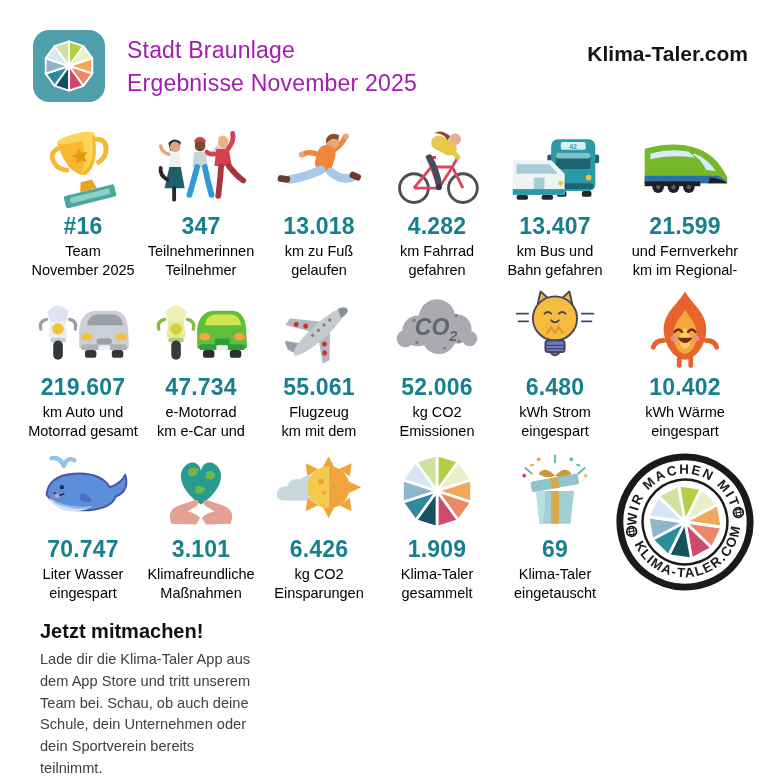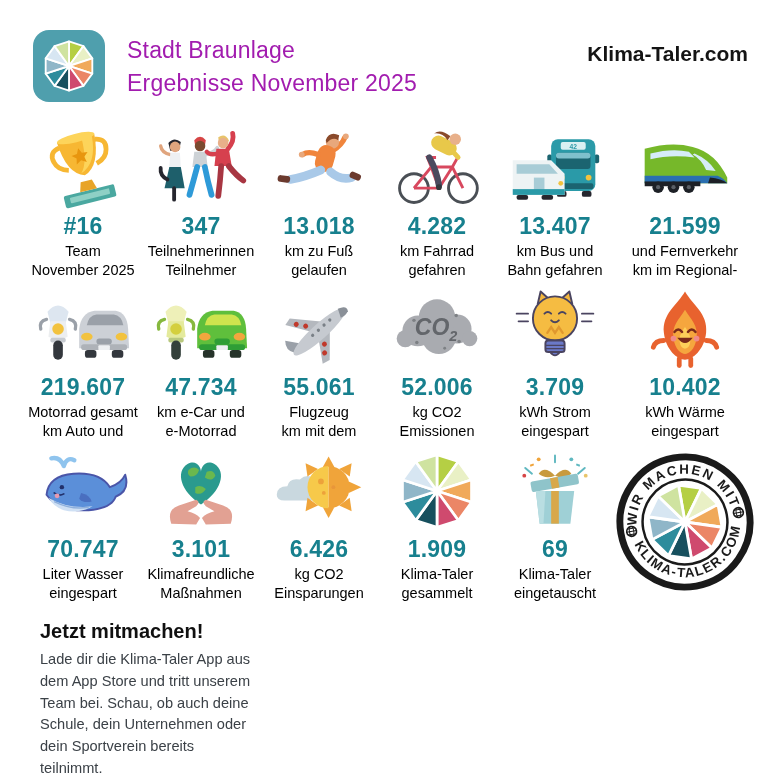--- a/index.html
+++ b/index.html
@@ -230,22 +230,22 @@
             <ellipse cx="90" cy="50" rx="6" ry="4" fill="#f2c23e"></ellipse>
           <rect x="64" y="52" width="16" height="6" rx="3" fill="#9aa0a8"></rect>
           <rect x="48" y="58" width="48" height="6" rx="3" fill="#aeb2b8"></rect>
           <rect x="66" y="59" width="12" height="5" rx="1" fill="#eef0f2"></rect>
           <rect x="52" y="64" width="12" height="8" rx="3" fill="#33373d"></rect>
             <rect x="80" y="64" width="12" height="8" rx="3" fill="#33373d"></rect>
         </svg>
       </div>
       <div class="value">219.607</div>
       <div class="label">
+          <span>km Auto und</span>
           <span>Motorrad gesamt</span>
-          <span>km Auto und</span>
         </div>
     </div>
 
     <div class="stat">
       <div class="icon">
         <svg viewBox="0 0 100 84" width="96" height="82">
           <path d="M12 32 Q4 34 6 42" stroke="#86b83e" stroke-width="3.5" fill="none" stroke-linecap="round"></path>
           <path d="M36 32 Q44 34 42 42" stroke="#86b83e" stroke-width="3.5" fill="none" stroke-linecap="round"></path>
           <path d="M13 24 Q24 11 35 24 L32 36 H16 Z" fill="#eef0b8"></path>
           <path d="M16 34 H32 L34 50 Q24 56 14 50 Z" fill="#e4ea9c"></path>
@@ -258,22 +258,22 @@
             <ellipse cx="90" cy="50" rx="6" ry="4" fill="#f2a63e"></ellipse>
           <rect x="64" y="52" width="16" height="6" rx="3" fill="#2f9e36"></rect>
           <rect x="48" y="58" width="48" height="6" rx="3" fill="#2f9e36"></rect>
           <rect x="66" y="59" width="12" height="5" rx="1" fill="#eef0f2"></rect>
           <rect x="52" y="64" width="12" height="8" rx="3" fill="#26332a"></rect>
             <rect x="80" y="64" width="12" height="8" rx="3" fill="#26332a"></rect>
         </svg>
       </div>
       <div class="value">47.734</div>
       <div class="label">
+          <span>e-Motorrad</span>
           <span>km e-Car und</span>
-          <span>e-Motorrad</span>
         </div>
     </div>
 
     <div class="stat">
       <div class="icon">
         <svg viewBox="0 0 100 84" width="96" height="82">
             <g transform="rotate(-42 50 44)">
           <path d="M44 40 L28 16 L36 14 L58 38 Z" fill="#b4b8be"></path>
           <path d="M44 50 L30 72 L38 74 L58 52 Z" fill="#b4b8be"></path>
           <path d="M16 44 Q10 36 17 28 L28 42 Z" fill="#9aa0a8"></path>
@@ -333,21 +333,21 @@
           <path d="M78 26 H90 M78 34 H88" stroke="#4a4460" stroke-width="1.8" stroke-linecap="round"></path>
           <path d="M39 26 q3.5 -3.5 7 0" stroke="#4a4460" stroke-width="2" fill="none" stroke-linecap="round"></path>
           <path d="M54 26 q3.5 -3.5 7 0" stroke="#4a4460" stroke-width="2" fill="none" stroke-linecap="round"></path>
           <path d="M46 33 q4 4 8 0" stroke="#4a4460" stroke-width="2" fill="none" stroke-linecap="round"></path>
           <path d="M42 46 L46 40 L50 46 L54 40 L58 46" stroke="#e0982e" stroke-width="2.5" fill="none" stroke-linecap="round"></path>
           <rect x="40" y="54" width="20" height="12" rx="3" fill="#6b79c8" stroke="#4a4460" stroke-width="2"></rect>
           <path d="M40 59 h20 M40 62.5 h20" stroke="#4a4460" stroke-width="1.4"></path>
           <path d="M45 66 q5 7 10 0 Z" fill="#6b79c8" stroke="#4a4460" stroke-width="2" stroke-linejoin="round"></path>
         </svg>
       </div>
-      <div class="value">3.709</div>
+      <div class="value">6.480</div>
       <div class="label">
           <span>kWh Strom</span>
           <span>eingespart</span>
         </div>
     </div>
 
     <div class="stat">
       <div class="icon">
         <svg viewBox="0 0 100 84" width="96" height="82">
           <path d="M28 54 q-9 0 -11 7" stroke="#e8622e" stroke-width="5" fill="none" stroke-linecap="round"></path>

